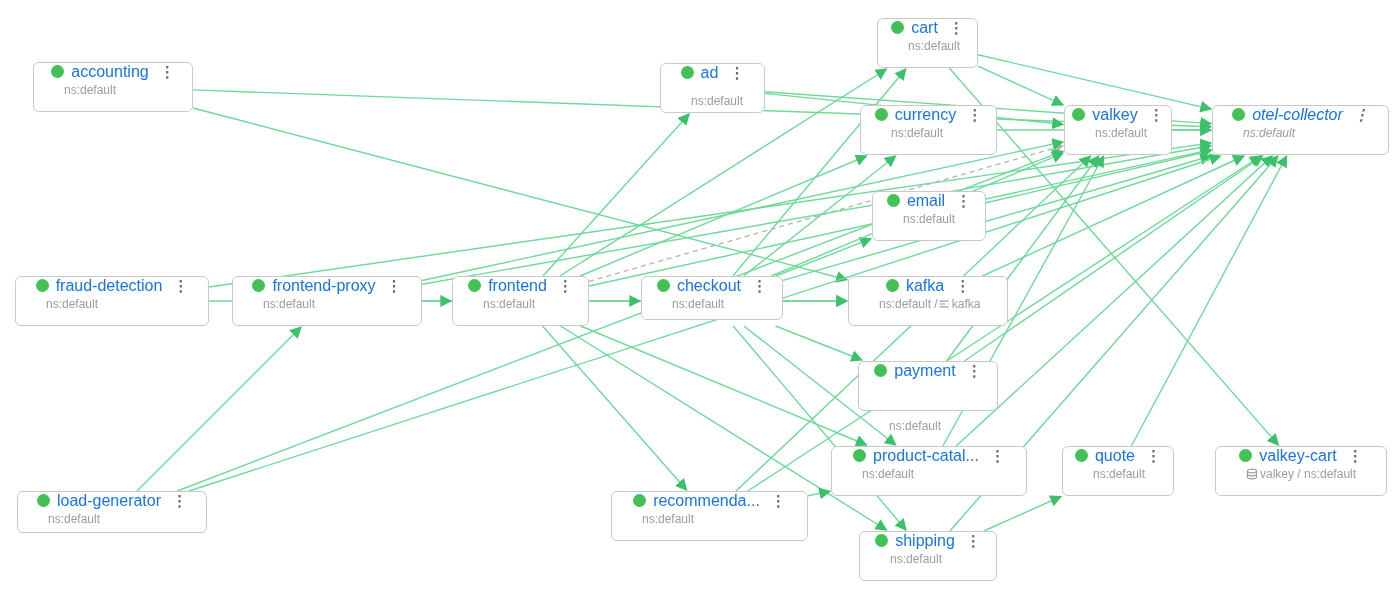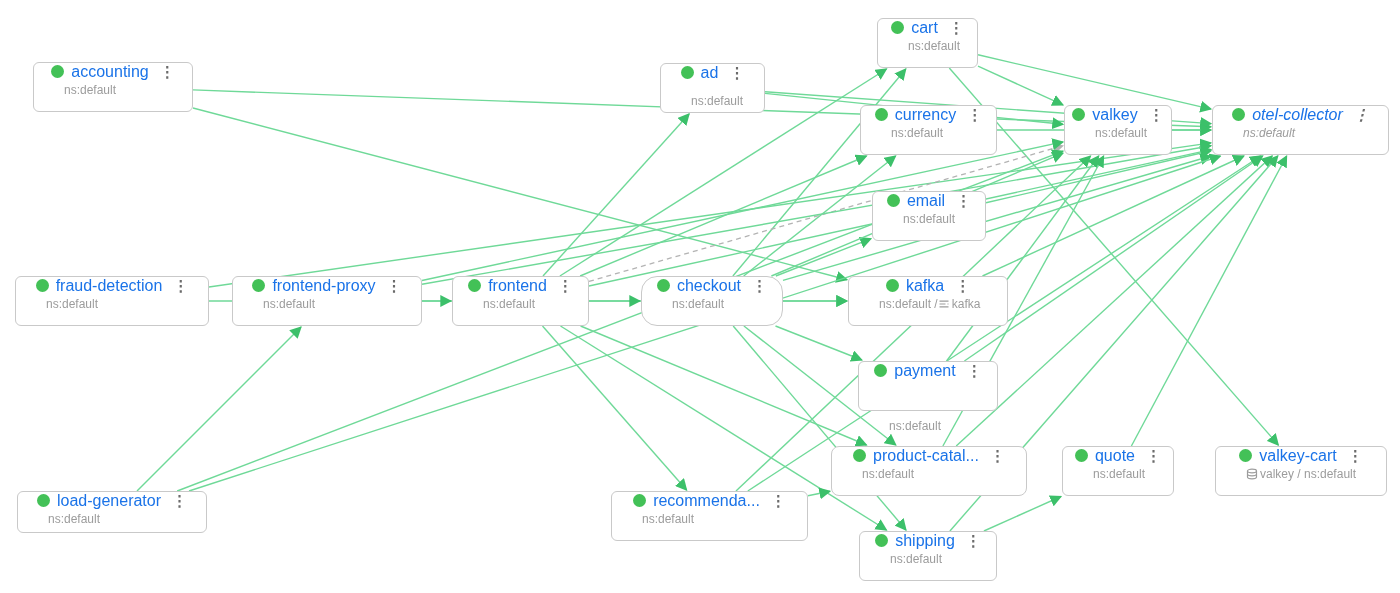--- a/index.html
+++ b/index.html
@@ -172,21 +172,21 @@
     <div class="node" style="left: 452px; top: 276px; width: 137px; height: 50px;">
     <div class="row1">
       <span class="dot"></span>
       <span class="label">frontend</span>
       <span class="kebab">⋮</span>
     </div>
     <div class="row2">
         <span>ns:default</span>
       </div>
   </div>
-    <div class="node" style="left: 641px; top: 276px; width: 142px; height: 50px; border-radius: 16px;">
+    <div class="node" style="left: 641px; top: 276px; width: 142px; height: 44px;">
     <div class="row1">
       <span class="dot"></span>
       <span class="label">checkout</span>
       <span class="kebab">⋮</span>
     </div>
     <div class="row2">
         <span>ns:default</span>
       </div>
   </div>
     <div class="node" style="left: 848px; top: 276px; width: 160px; height: 50px;">
@@ -206,21 +206,21 @@
     <div class="node" style="left: 858px; top: 361px; width: 140px; height: 50px; gap: 37px;">
     <div class="row1">
       <span class="dot"></span>
       <span class="label">payment</span>
       <span class="kebab">⋮</span>
     </div>
     <div class="row2">
         <span>ns:default</span>
       </div>
   </div>
-    <div class="node" style="left: 831px; top: 446px; width: 196px; height: 50px; border-radius: 8px;">
+    <div class="node" style="left: 831px; top: 446px; width: 196px; height: 50px;">
     <div class="row1">
       <span class="dot"></span>
       <span class="label">product-catal...</span>
       <span class="kebab">⋮</span>
     </div>
     <div class="row2">
         <span>ns:default</span>
       </div>
   </div>
     <div class="node" style="left: 1062px; top: 446px; width: 112px; height: 50px;">

